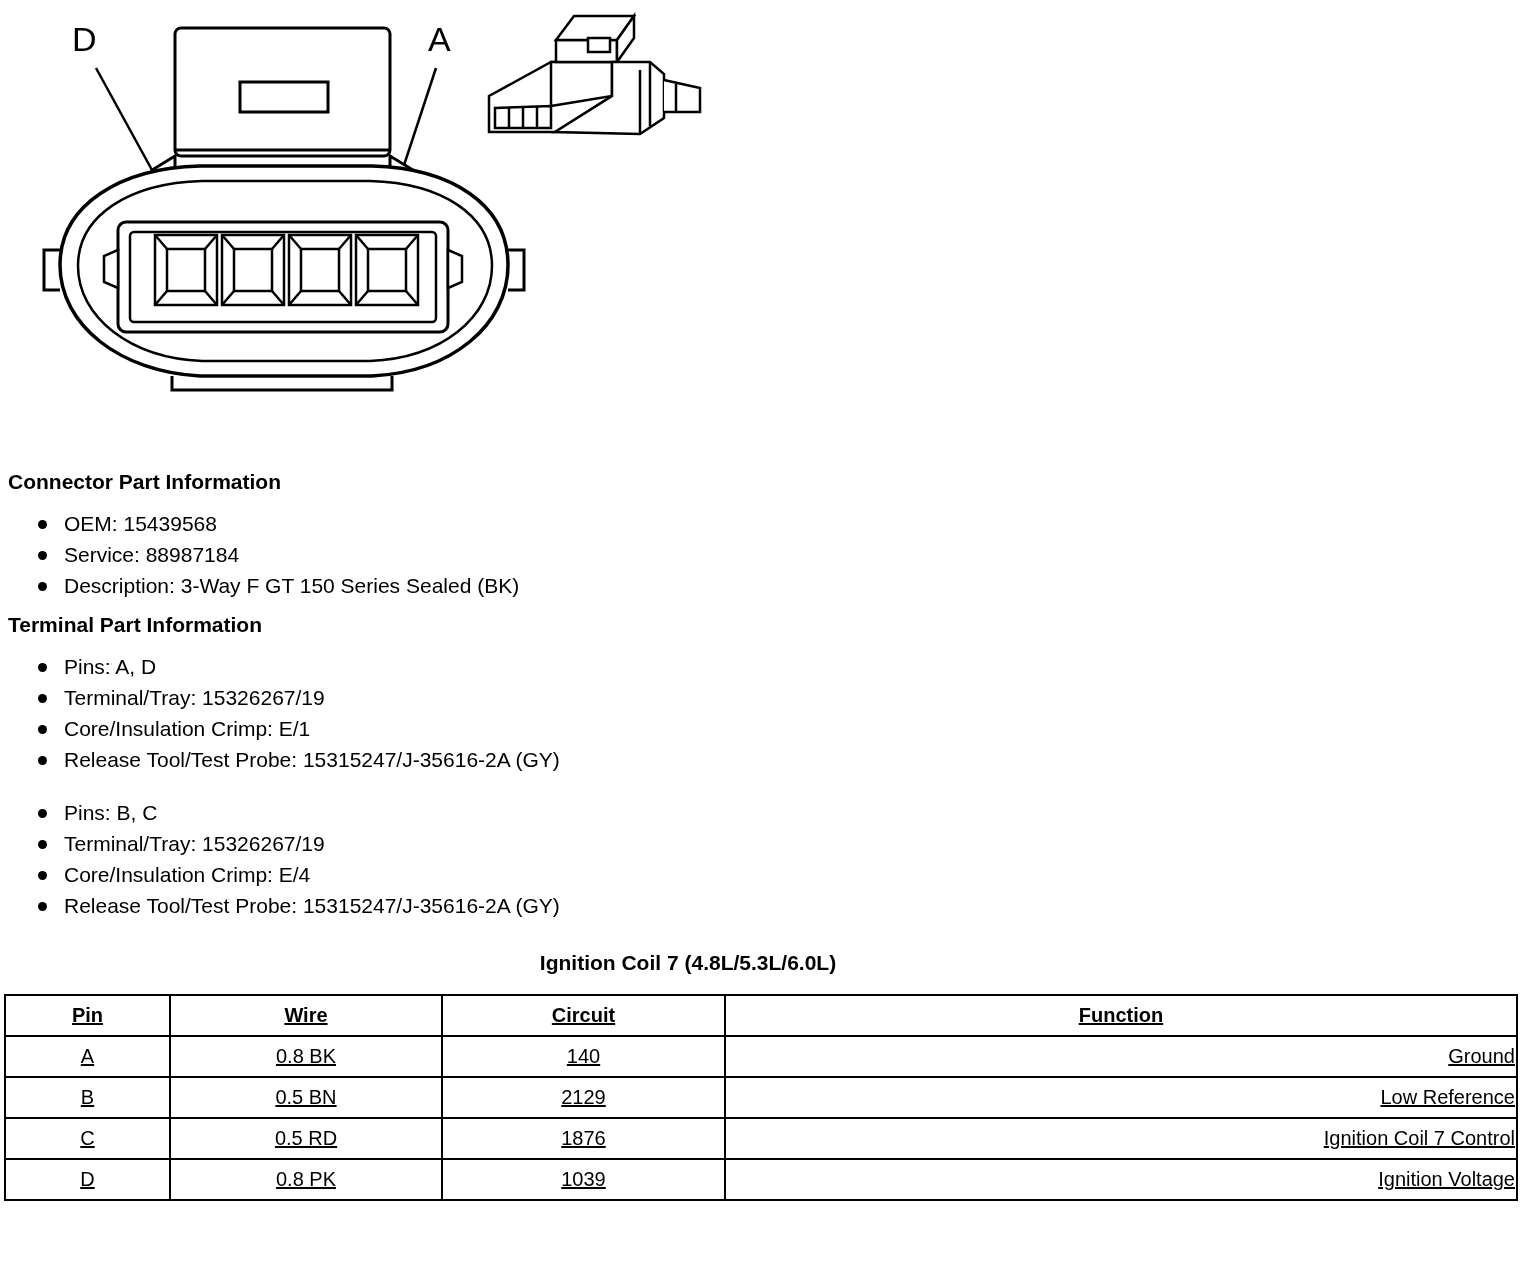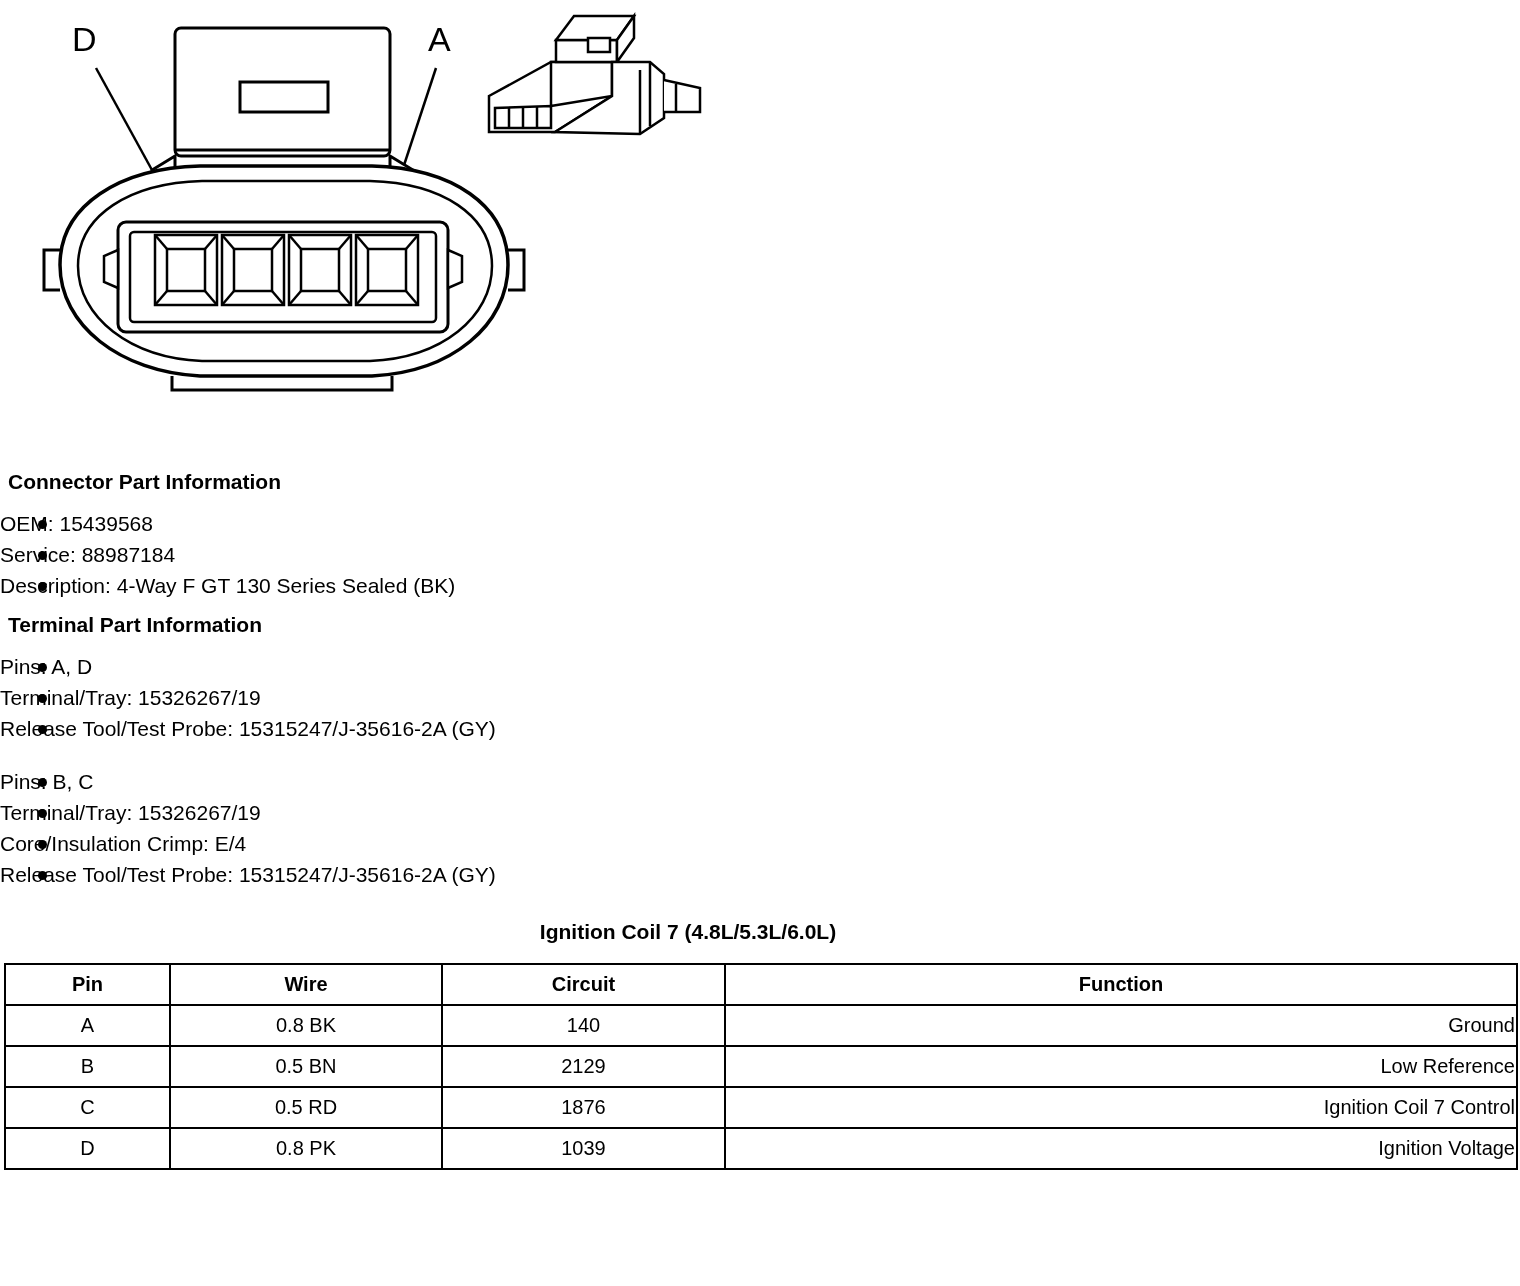--- a/index.html
+++ b/index.html
@@ -54,20 +54,21 @@
   }
   ul.bullets {
     list-style: none;
     margin: 0 0 0 0;
     padding: 0;
   }
   ul.bullets li {
     position: relative;
     font-size: 21px;
     line-height: 31px;
+    padding-left: 64px;
     margin: 0;
   }
   ul.bullets li::before {
     content: "";
     position: absolute;
     left: 38px;
     top: 12px;
     width: 9px;
     height: 9px;
     background: #000;
@@ -83,20 +84,21 @@
     font-size: 21px;
     font-weight: bold;
     margin: 0 0 19px 0;
     font-family: "Liberation Sans", sans-serif;
   }
   table.pin-table {
     border-collapse: collapse;
     width: 1512px;
     margin-left: 4px;
     table-layout: fixed;
+    text-decoration: underline;
   }
   table.pin-table th,
   table.pin-table td {
     border: 2px solid #000;
     font-size: 20px;
     height: 37px;
     font-family: "Liberation Sans", sans-serif;
   }
   table.pin-table th {
     font-weight: bold;
@@ -222,30 +224,31 @@
     </svg>
   </div>
 
   <div class="content">
 
     <h2 class="section-title">Connector Part Information</h2>
 
     <ul class="bullets">
       <li>OEM: 15439568</li>
       <li>Service: 88987184</li>
-      <li>Description: 4-Way F GT 130 Series Sealed (BK)</li>
+      <li>Description: 3-Way F GT 150 Series Sealed (BK)</li>
     </ul>
 
     <div class="gap-sm"></div>
 
     <h2 class="section-title">Terminal Part Information</h2>
 
     <ul class="bullets">
       <li>Pins: A, D</li>
       <li>Terminal/Tray: 15326267/19</li>
+      <li>Core/Insulation Crimp: E/1</li>
       <li>Release Tool/Test Probe: 15315247/J-35616-2A (GY)</li>
     </ul>
 
     <div class="gap-md"></div>
 
     <ul class="bullets">
       <li>Pins: B, C</li>
       <li>Terminal/Tray: 15326267/19</li>
       <li>Core/Insulation Crimp: E/4</li>
       <li>Release Tool/Test Probe: 15315247/J-35616-2A (GY)</li>

